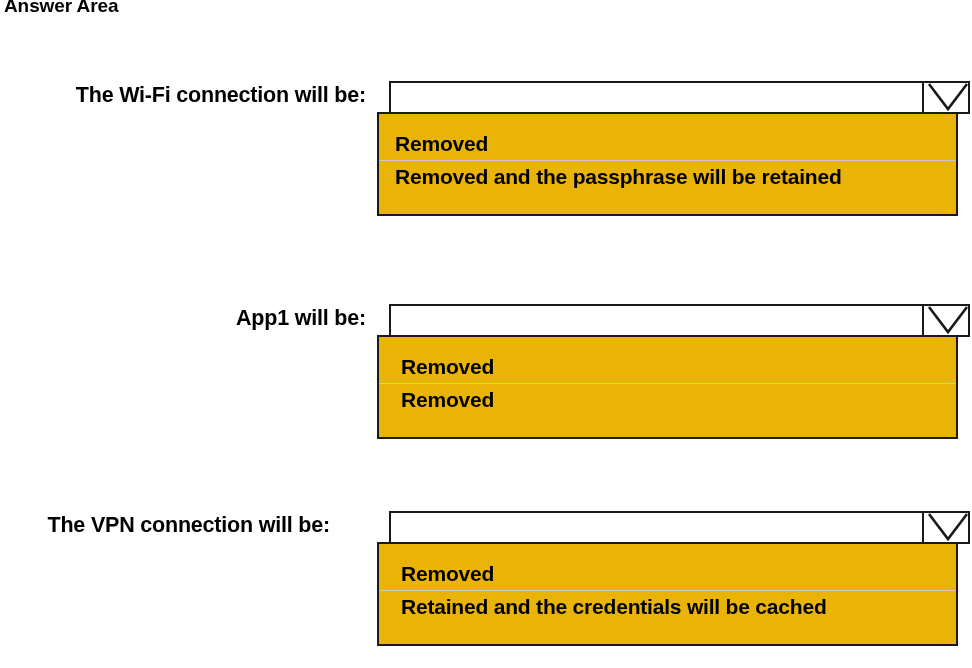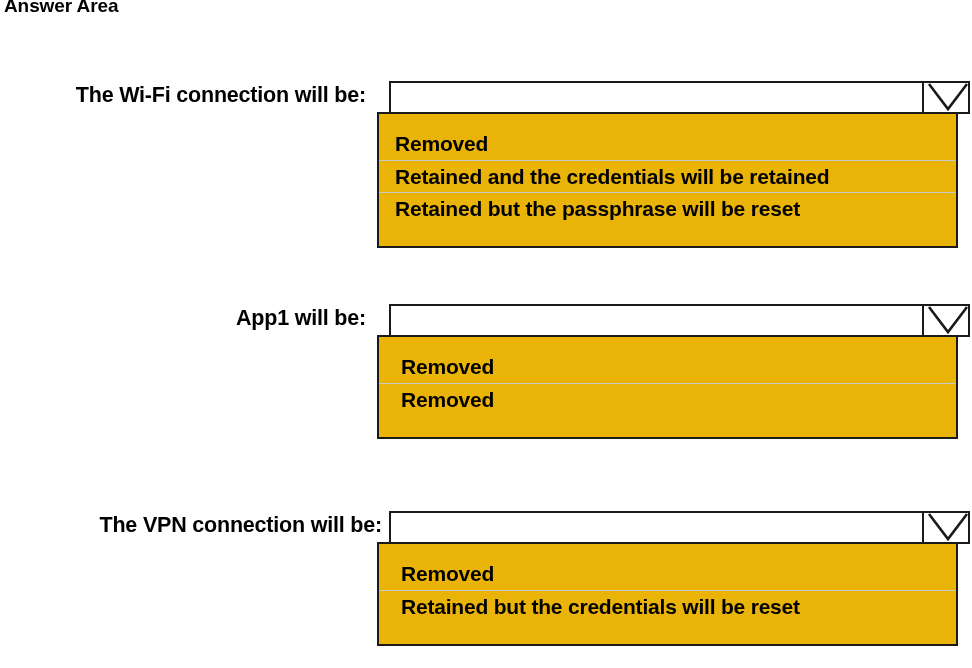--- a/index.html
+++ b/index.html
@@ -138,22 +138,21 @@
       <div class="combo-value"></div>
       <div class="combo-arrow-cell">
         <svg width="42" height="30" viewBox="0 0 42 30" aria-hidden="true">
           <path d="M2 2 L21 27 L40 2" fill="none" stroke="#1a1a1a" stroke-width="2.6"></path>
         </svg>
       </div>
     </div>
 
     <div class="optlist indent-a pad-top pad-bottom" style="top:31px;">
       <div class="opt">Removed</div>
-      <div class="opt">Retained and the credentials will be retained</div>
-      <div class="opt">Retained but the passphrase will be reset</div>
+      <div class="opt">Removed and the passphrase will be retained</div>
     </div>
   </div>
 
   <div class="qgroup" style="top:304px;">
 
     <div class="qlabel" style="right:606px; top:2px;margin-left:30px;">App1 will be:</div>
 
     <div class="combo" style="top:0;">
       <div class="combo-value"></div>
       <div class="combo-arrow-cell">
@@ -164,30 +163,30 @@
     </div>
 
     <div class="optlist indent-b pad-top pad-bottom" style="top:31px;">
       <div class="opt">Removed</div>
       <div class="opt">Removed</div>
     </div>
   </div>
 
   <div class="qgroup" style="top:511px;">
 
-    <div class="qlabel" style="right:590px; top:2px;">The VPN connection will be:</div>
+    <div class="qlabel" style="right:642px; top:2px;">The VPN connection will be:</div>
 
     <div class="combo" style="top:0;">
       <div class="combo-value"></div>
       <div class="combo-arrow-cell">
         <svg width="42" height="30" viewBox="0 0 42 30" aria-hidden="true">
           <path d="M2 2 L21 27 L40 2" fill="none" stroke="#1a1a1a" stroke-width="2.6"></path>
         </svg>
       </div>
     </div>
 
     <div class="optlist indent-b pad-top pad-bottom" style="top:31px;">
       <div class="opt">Removed</div>
-      <div class="opt">Retained but the credentials will be reset</div>
+      <div class="opt">Retained and the credentials will be cached</div>
     </div>
   </div>
 
 </div>
 
 </body></html>

